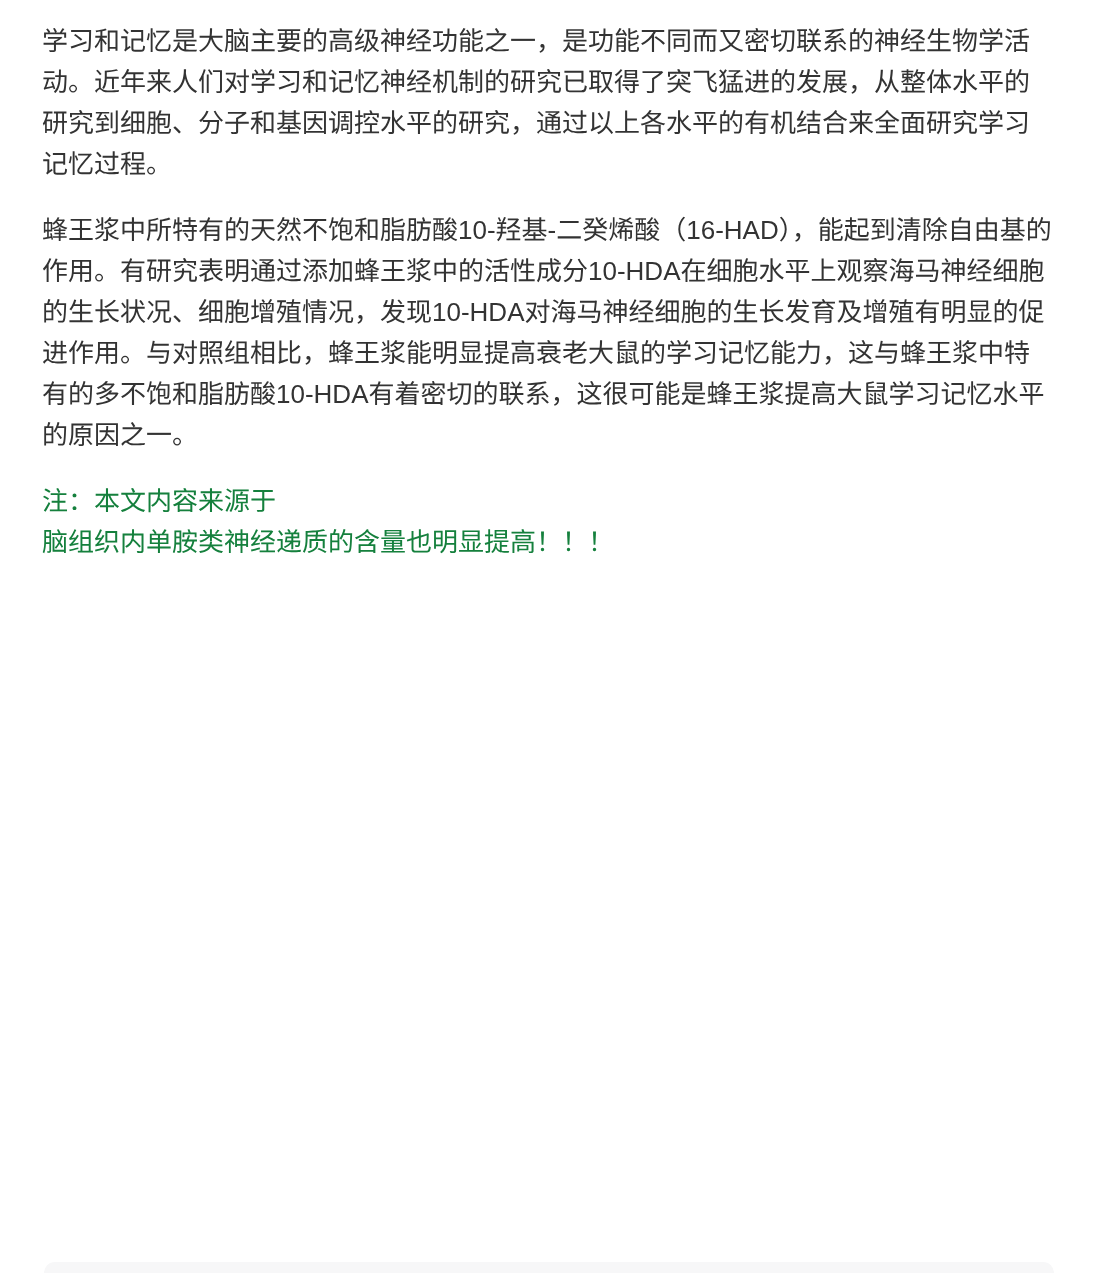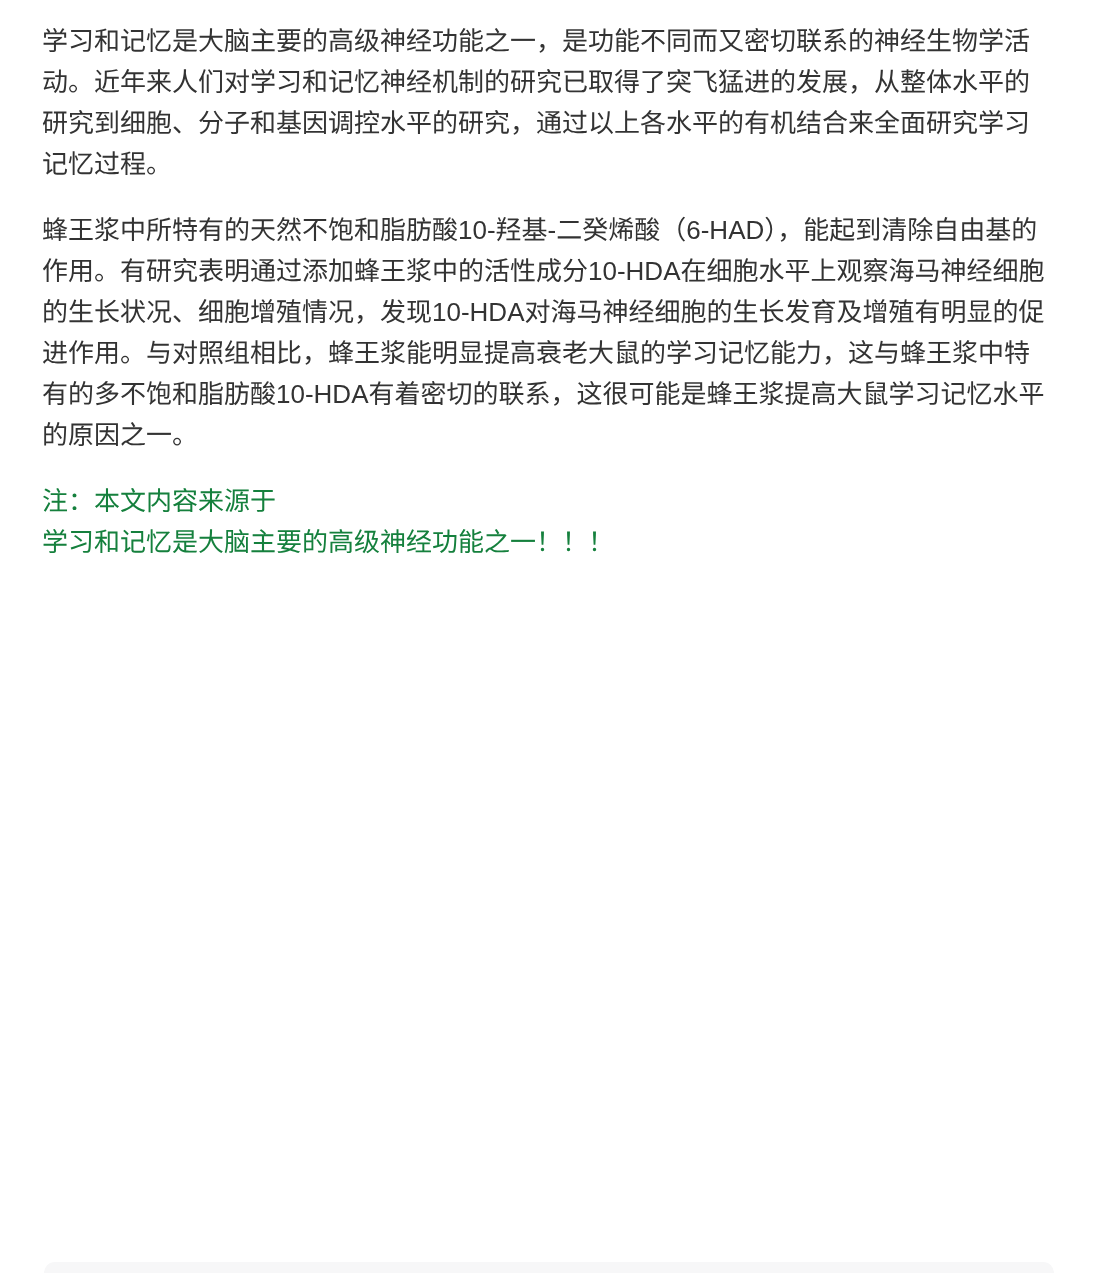--- a/index.html
+++ b/index.html
@@ -45,21 +45,21 @@
     height: 11px;
     background: #f7f7f8;
     border-radius: 14px 14px 0 0;
   }
 </style>
 </head>
 <body>
 
 <main class="article">
   <p class="para">学习和记忆是大脑主要的高级神经功能之一，是功能不同而又密切联系的神经生物学活动。近年来人们对学习和记忆神经机制的研究已取得了突飞猛进的发展，从整体水平的研究到细胞、分子和基因调控水平的研究，通过以上各水平的有机结合来全面研究学习记忆过程。</p>
-  <p class="para">蜂王浆中所特有的天然不饱和脂肪酸10-羟基-二癸烯酸（6-HAD），能起到清除自由基的作用。有研究表明通过添加蜂王浆中的活性成分10-HDA在细胞水平上观察海马神经细胞的生长状况、细胞增殖情况，发现10-HDA对海马神经细胞的生长发育及增殖有明显的促进作用。与对照组相比，蜂王浆能明显提高衰老大鼠的学习记忆能力，这与蜂王浆中特有的多不饱和脂肪酸10-HDA有着密切的联系，这很可能是蜂王浆提高大鼠学习记忆水平的原因之一。</p>
+  <p class="para">蜂王浆中所特有的天然不饱和脂肪酸10-羟基-二癸烯酸（16-HAD），能起到清除自由基的作用。有研究表明通过添加蜂王浆中的活性成分10-HDA在细胞水平上观察海马神经细胞的生长状况、细胞增殖情况，发现10-HDA对海马神经细胞的生长发育及增殖有明显的促进作用。与对照组相比，蜂王浆能明显提高衰老大鼠的学习记忆能力，这与蜂王浆中特有的多不饱和脂肪酸10-HDA有着密切的联系，这很可能是蜂王浆提高大鼠学习记忆水平的原因之一。</p>
 
   <div class="note">
     <p class="note-line">注：本文内容来源于</p>
-    <p class="note-line">学习和记忆是大脑主要的高级神经功能之一！！！</p>
+    <p class="note-line">脑组织内单胺类神经递质的含量也明显提高！！！</p>
   </div>
 </main>
 
 <div class="bottom-card"></div>
 
 </body></html>

